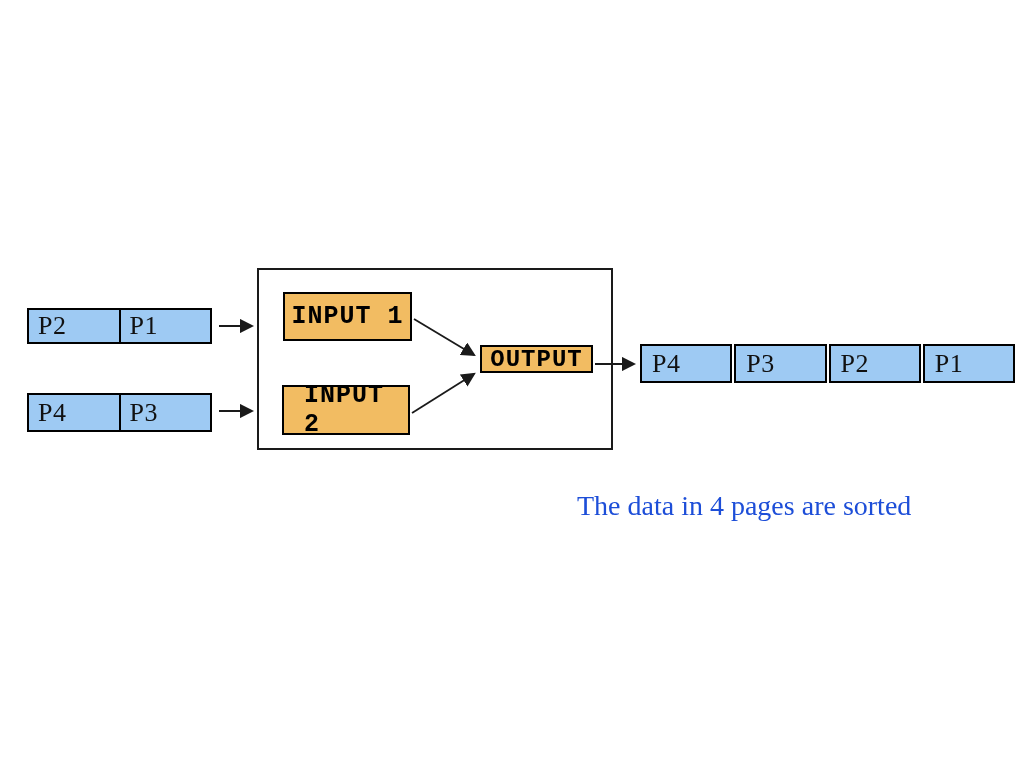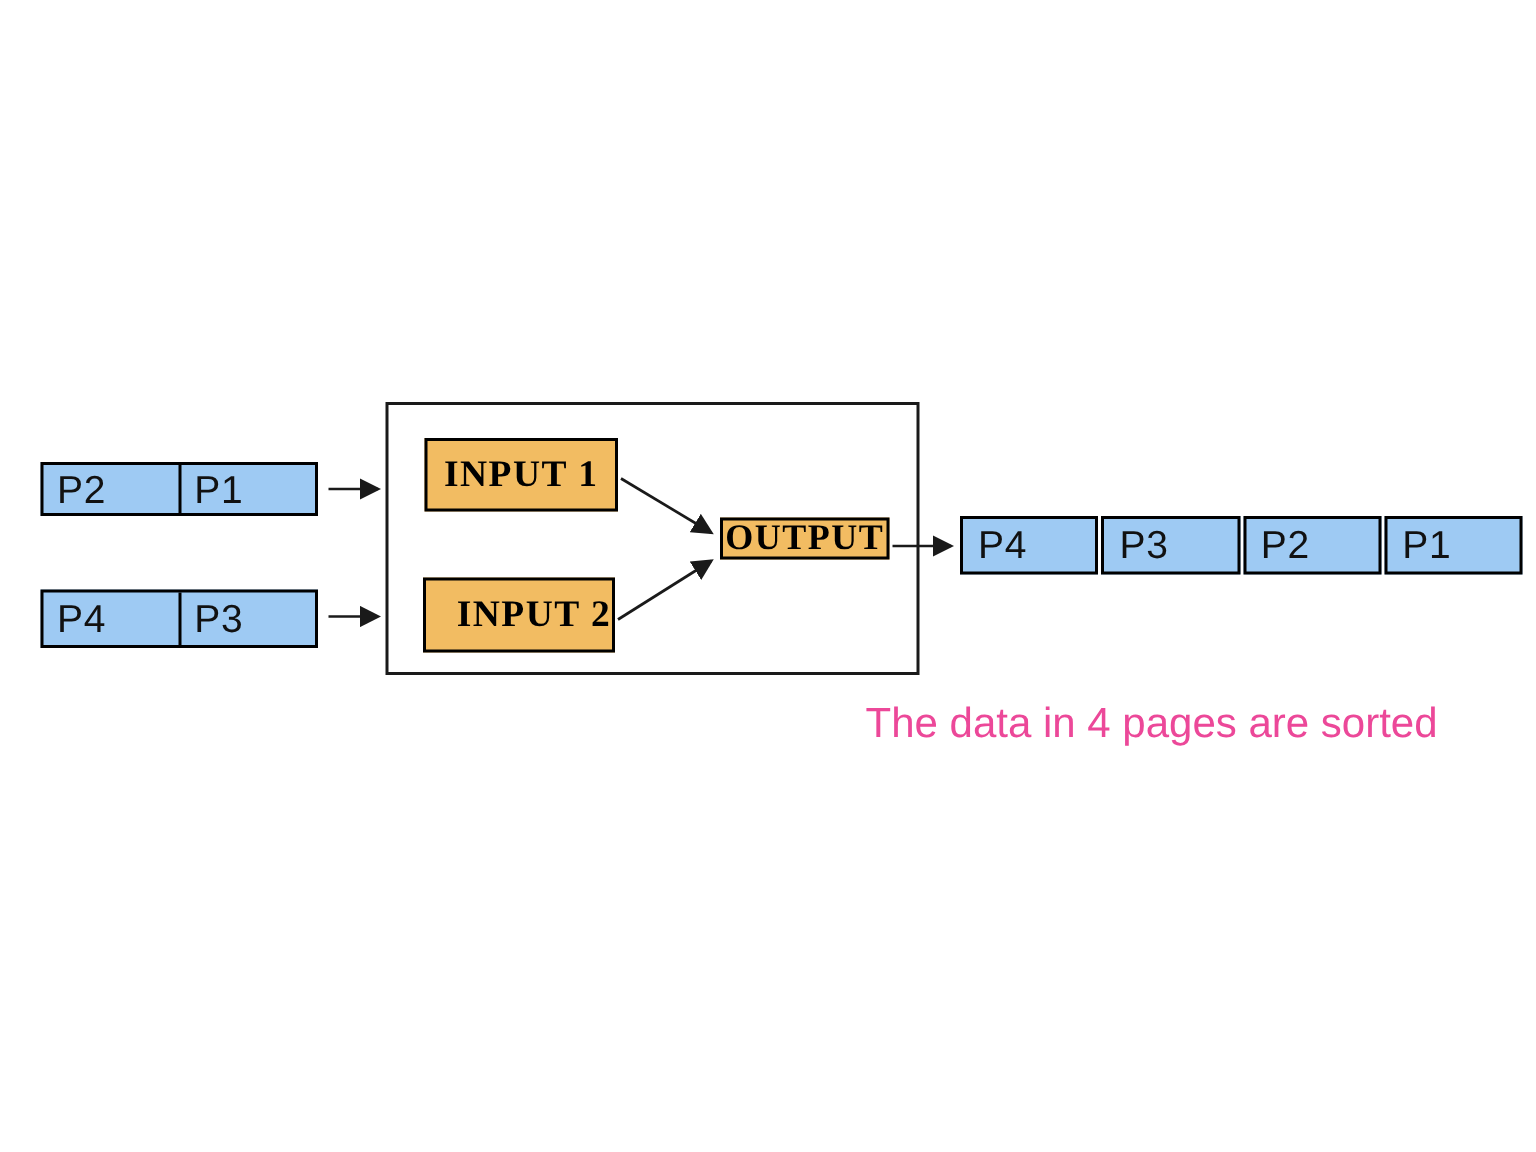--- a/index.html
+++ b/index.html
@@ -5,21 +5,21 @@
   :root{
     --page-bg:#ffffff;
     --run-fill:#9ECAF3;
     --io-fill:#F2BC62;
     --border:#000000;
   }
   *{box-sizing:border-box;margin:0;padding:0;}
   html,body{width:1024px;height:768px;background:var(--page-bg);overflow:hidden;}
   body{font-family:"Liberation Sans",sans-serif;color:#111;position:relative;}
 
-  .abs{position:absolute;}
+  .abs{position:absolute;font-family:Liberation Serif, serif;}
 
   
   .run{
     display:flex;
     background:var(--run-fill);
     border:2px solid var(--border);
   }
   .run .cell{
     flex:1;
     display:flex;
@@ -37,21 +37,21 @@
   .merge-box{
     left:257px;top:268px;width:356px;height:182px;
     border:2px solid #1a1a1a;
     background:var(--page-bg);
   }
 
   .io-box{
     background:var(--io-fill);
     border:2px solid var(--border);
     display:flex;align-items:center;justify-content:center;
-    font-family:Liberation Serif, serif;
+    font-family:Liberation Mono, monospace;
     font-weight:bold;
     letter-spacing:1px;
     font-size:25px;
     color:#000;
   }
   #input1{left:283px;top:292px;width:129px;height:49px;}
   #input2{left:282px;top:385px;width:128px;height:50px;padding-left:20px;}
   #output{left:480px;top:345px;width:113px;height:28px;font-size:24px;}
 
   
@@ -63,23 +63,23 @@
     flex:1;
     background:var(--run-fill);
     border:2px solid var(--border);
     display:flex;align-items:center;
     padding-left:10px;
     font-size:26px;
     letter-spacing:0.5px;
   }
 
   .caption{
-    left:577px;top:466px;
+    left:577px;top:490px;
     font-size:28px;
-    color:#ec4899;
+    color:#1d4ed8;
     white-space:nowrap;
   }
 
   svg.overlay{position:absolute;left:0;top:0;pointer-events:none;}
   svg.overlay line{stroke:#1a1a1a;stroke-width:1.8;}
 </style>
 </head>
 <body>
 
 <div id="run-top" class="run abs">

